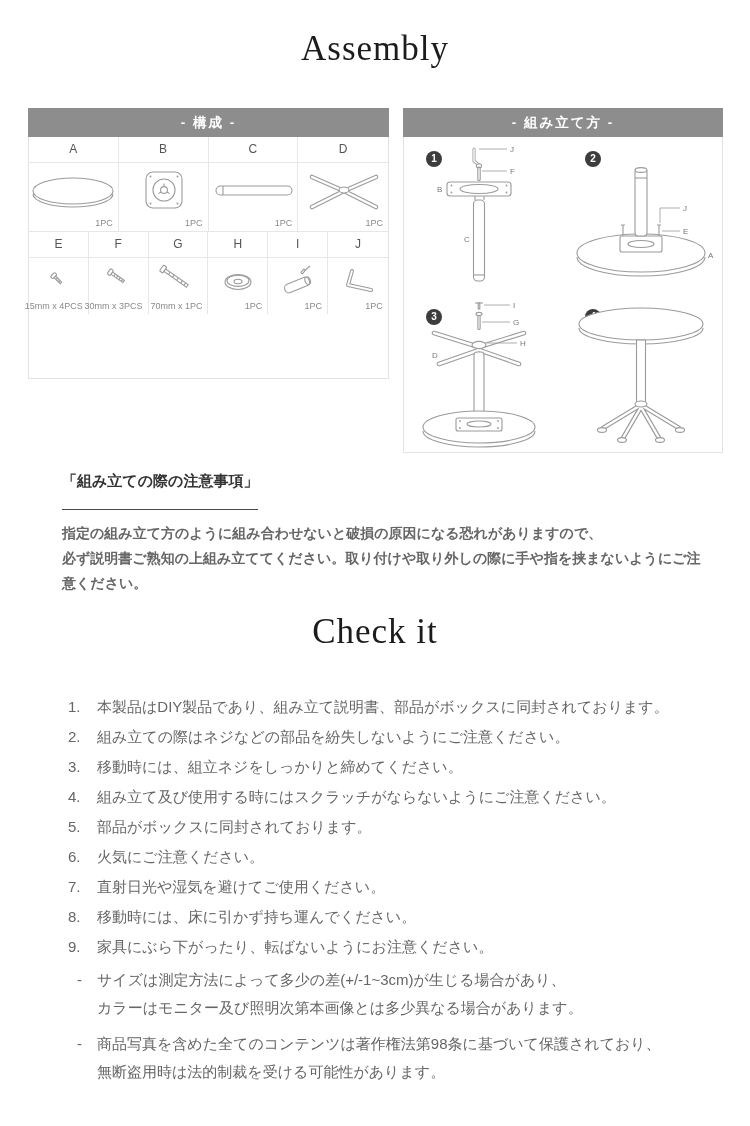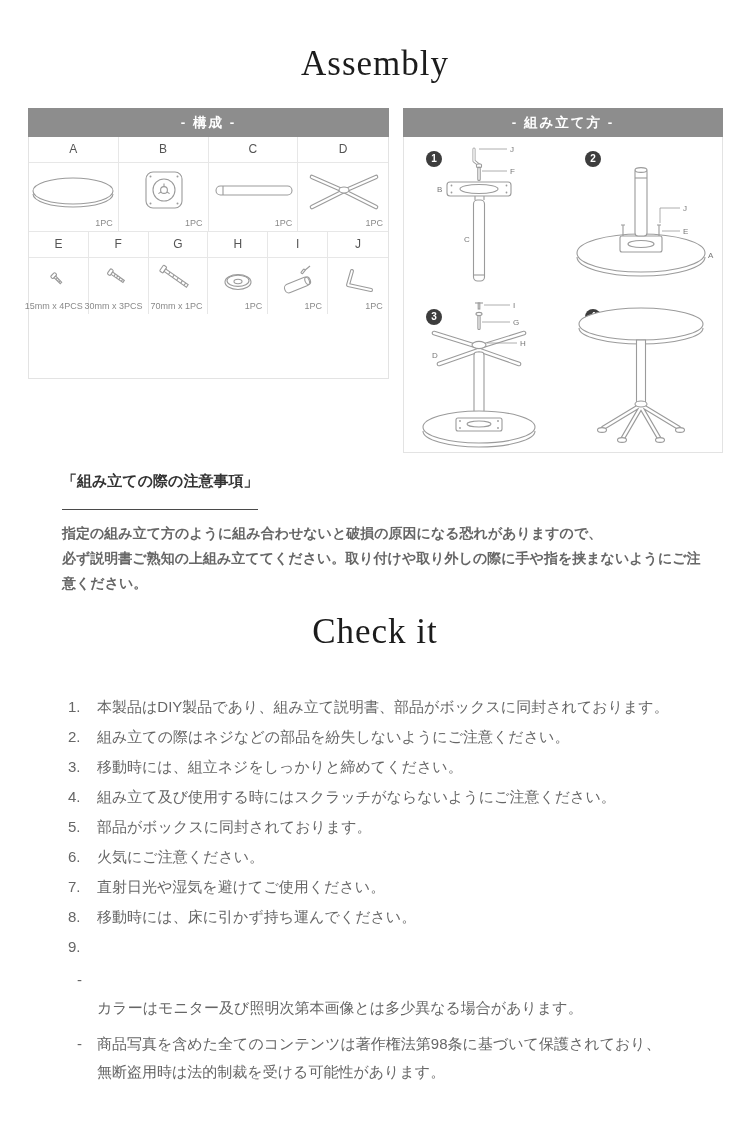--- a/index.html
+++ b/index.html
@@ -7,21 +7,21 @@
   body {
     width:750px; height:1126px; position:relative;
     font-family:"Liberation Sans","DejaVu Sans",sans-serif;
     color:#666;
   }
   .serif-title {
     position:absolute; left:0; width:750px; text-align:center;
     font-family:"Liberation Serif","DejaVu Serif",serif;
     font-size:35px; font-weight:400; color:#1c1c1c; letter-spacing:1px;
   }
-  #title-assembly { top:44px; }
+  #title-assembly { top:29px; }
   #title-check { top:612px; }
 
   
   .panel { position:absolute; top:108px; background:#fff; border:1px solid #e3e3e3; }
   #parts-panel  { left:28px;  width:361px; height:271px; }
   #steps-panel  { left:403px; width:320px; height:345px; }
   .panel-header {
     height:29px; line-height:29px; background:#8d8d8d; color:#fff;
     text-align:center; font-size:13.5px; font-weight:bold; letter-spacing:2px;
     margin:-1px -1px 0 -1px;
@@ -334,28 +334,29 @@
   <div class="chk-item">
     <span class="chk-num">7.</span>
     <span>直射日光や湿気を避けてご使用ください。</span>
   </div>
   <div class="chk-item">
     <span class="chk-num">8.</span>
     <span>移動時には、床に引かず持ち運んでください。</span>
   </div>
   <div class="chk-item">
     <span class="chk-num">9.</span>
+    <span>家具にぶら下がったり、転ばないようにお注意ください。</span>
   </div>
 </div>
 
 <div id="notes">
   <div class="note-item">
     <span class="note-marker">-</span>
     <span>
-      <br>
+      <span>サイズは測定方法によって多少の差(+/-1~3cm)が生じる場合があり、</span><br>
       <span>カラーはモニター及び照明次第本画像とは多少異なる場合があります。</span>
     </span>
   </div>
   <div class="note-item">
     <span class="note-marker">-</span>
     <span>
       <span>商品写真を含めた全てのコンテンツは著作権法第98条に基づいて保護されており、</span><br>
       <span>無断盗用時は法的制裁を受ける可能性があります。</span>
     </span>
   </div>

